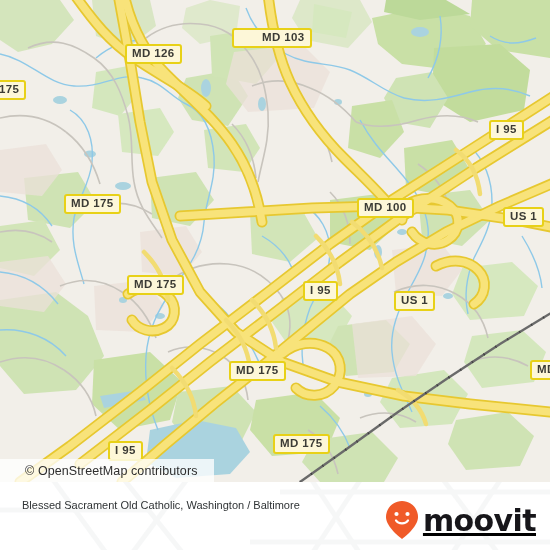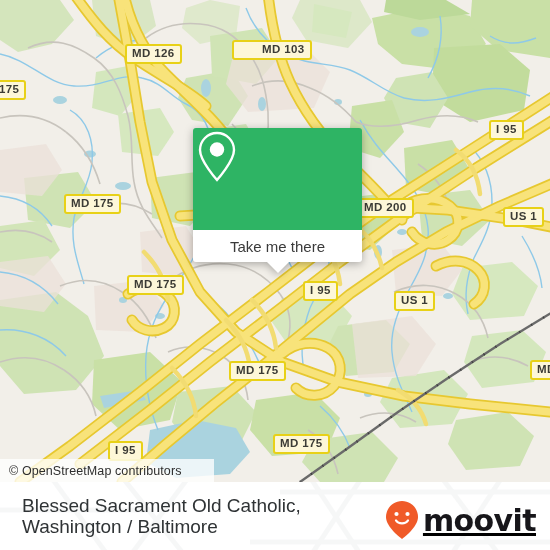--- a/index.html
+++ b/index.html
@@ -80,36 +80,37 @@
     background:rgba(255,255,255,.78);
     display:flex;align-items:center;
     padding-left:9px;
     box-sizing:border-box;
   }
   .attrib span{
     font-size:12.5px;
     color:#2e2e2e;
     font-family:"Liberation Sans", sans-serif;
     letter-spacing:.1px;
+    margin-left:16px;
   }
 
   
   .footer{
     position:absolute;left:0;top:482px;
     width:550px;height:68px;
     background:#ffffff;
     overflow:hidden;
   }
   .footer-wm{position:absolute;left:0;top:0;opacity:.5;}
   .footer-title{
     position:absolute;
     left:22px;top:13px;
     width:350px;
     color:#2f3335;
-    font-size:19px;
+    font-size:11px;
     line-height:21px;
     font-family:"Liberation Sans", sans-serif;
   }
   .brand{
     position:absolute;
     right:14px;top:19px;
     display:flex;align-items:center;text-decoration:underline;
   }
   .brand-word{
     color:#17161a;
@@ -314,47 +315,35 @@
         <g fill="none">
           <path d="M556,310 L500,344 L448,378 L398,412 L348,448 L300,482" stroke="#6a6a6a" stroke-width="2.4"></path>
           <path d="M556,310 L500,344 L448,378 L398,412 L348,448 L300,482" stroke="#3a3a3a" stroke-width="2.4" stroke-dasharray="1 13"></path>
         </g>
 
       </g>
     </svg>
 
     <div id="shield-host">
         <div class="shield" style="left: 125px; top: 44px;">MD 126</div>
-        <div class="shield" style="left: 232px; top: 40px; padding-left: 28px;">MD 103</div>
+        <div class="shield" style="left: 232px; top: 28px; padding-left: 28px;">MD 103</div>
         <div class="shield" style="left: -8px; top: 80px;">175</div>
         <div class="shield" style="left: 64px; top: 194px;">MD 175</div>
         <div class="shield" style="left: 127px; top: 275px;">MD 175</div>
         <div class="shield" style="left: 229px; top: 361px;">MD 175</div>
         <div class="shield" style="left: 273px; top: 434px;">MD 175</div>
         <div class="shield" style="left: 489px; top: 120px;">I 95</div>
         <div class="shield" style="left: 303px; top: 281px;">I 95</div>
         <div class="shield" style="left: 108px; top: 441px;">I 95</div>
         <div class="shield" style="left: 503px; top: 207px;">US 1</div>
         <div class="shield" style="left: 394px; top: 291px;">US 1</div>
-        <div class="shield" style="left: 357px; top: 198px;">MD 200</div>
+        <div class="shield" style="left: 357px; top: 198px;">MD 100</div>
         <div class="shield" style="left: 530px; top: 360px;">MD</div>
       </div>
 
-    <div class="popup">
-      <div class="popup-head">
-        <svg width="48" height="58" viewBox="0 0 48 58">
-          <path d="M24,5 C33.4,5 41,12.6 41,22 C41,33 24,52 24,52 C24,52 7,33 7,22 C7,12.6 14.6,5 24,5 Z" fill="none" stroke="#ffffff" stroke-width="2.4"></path>
-          <circle cx="24" cy="21.5" r="7.2" fill="#ffffff"></circle>
-        </svg>
-      </div>
-      <div class="popup-body">
-        <span class="label">Take me there</span>
-        <span class="popup-tail"></span>
-      </div>
-    </div>
 
     <div class="attrib">
       <span>© OpenStreetMap contributors</span>
     </div>
   </div>
 
   <div class="footer">
     <svg class="footer-wm" width="550" height="68" viewBox="0 0 550 68">
       <g stroke="#eef0f1" stroke-width="5" fill="none">
         <path d="M40,-20 L120,90"></path>

